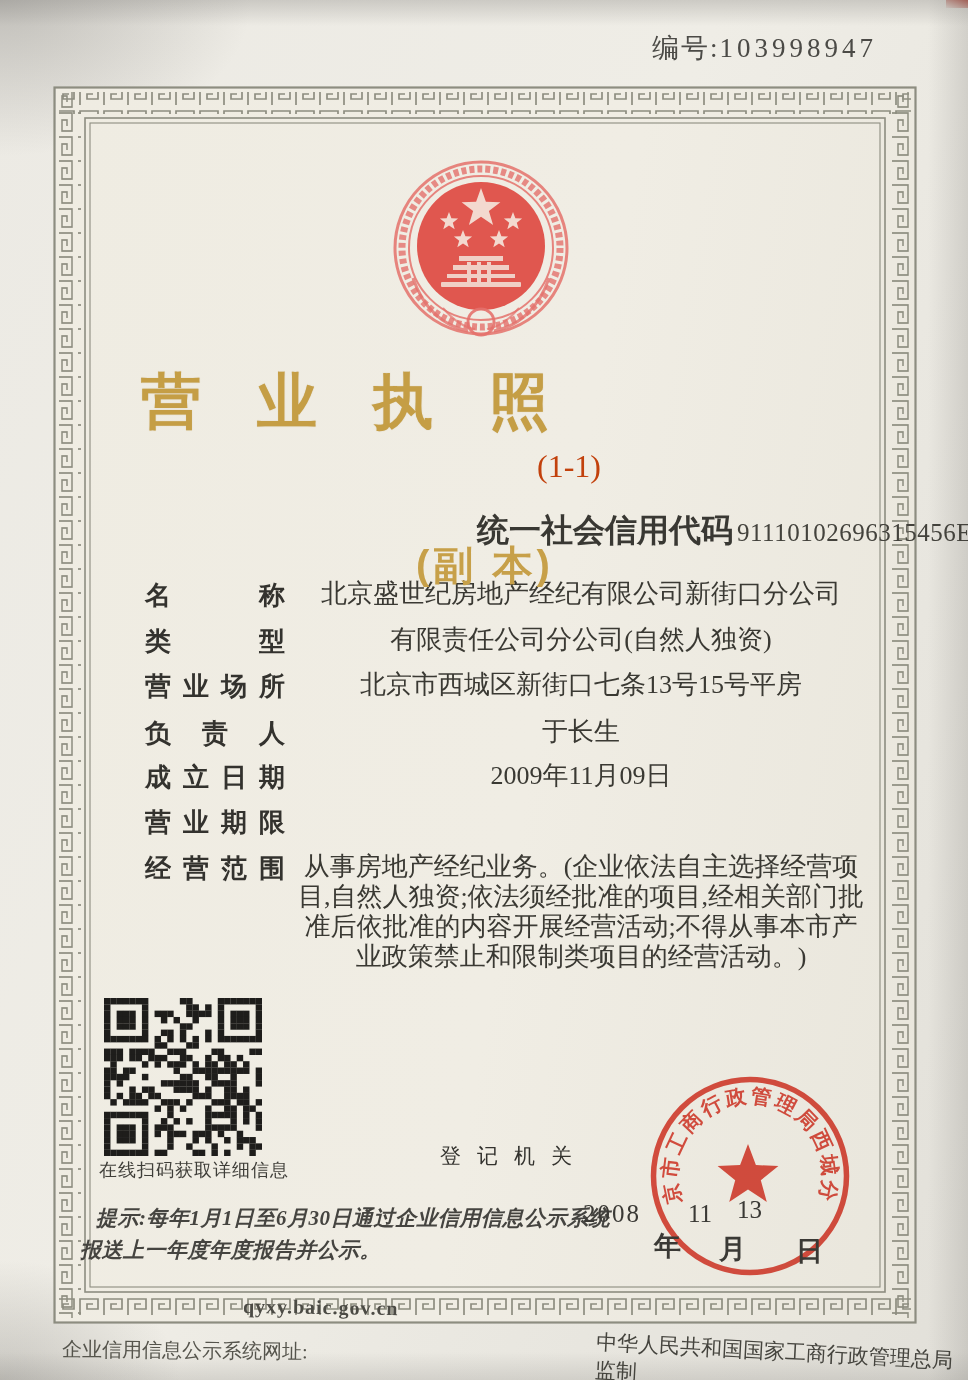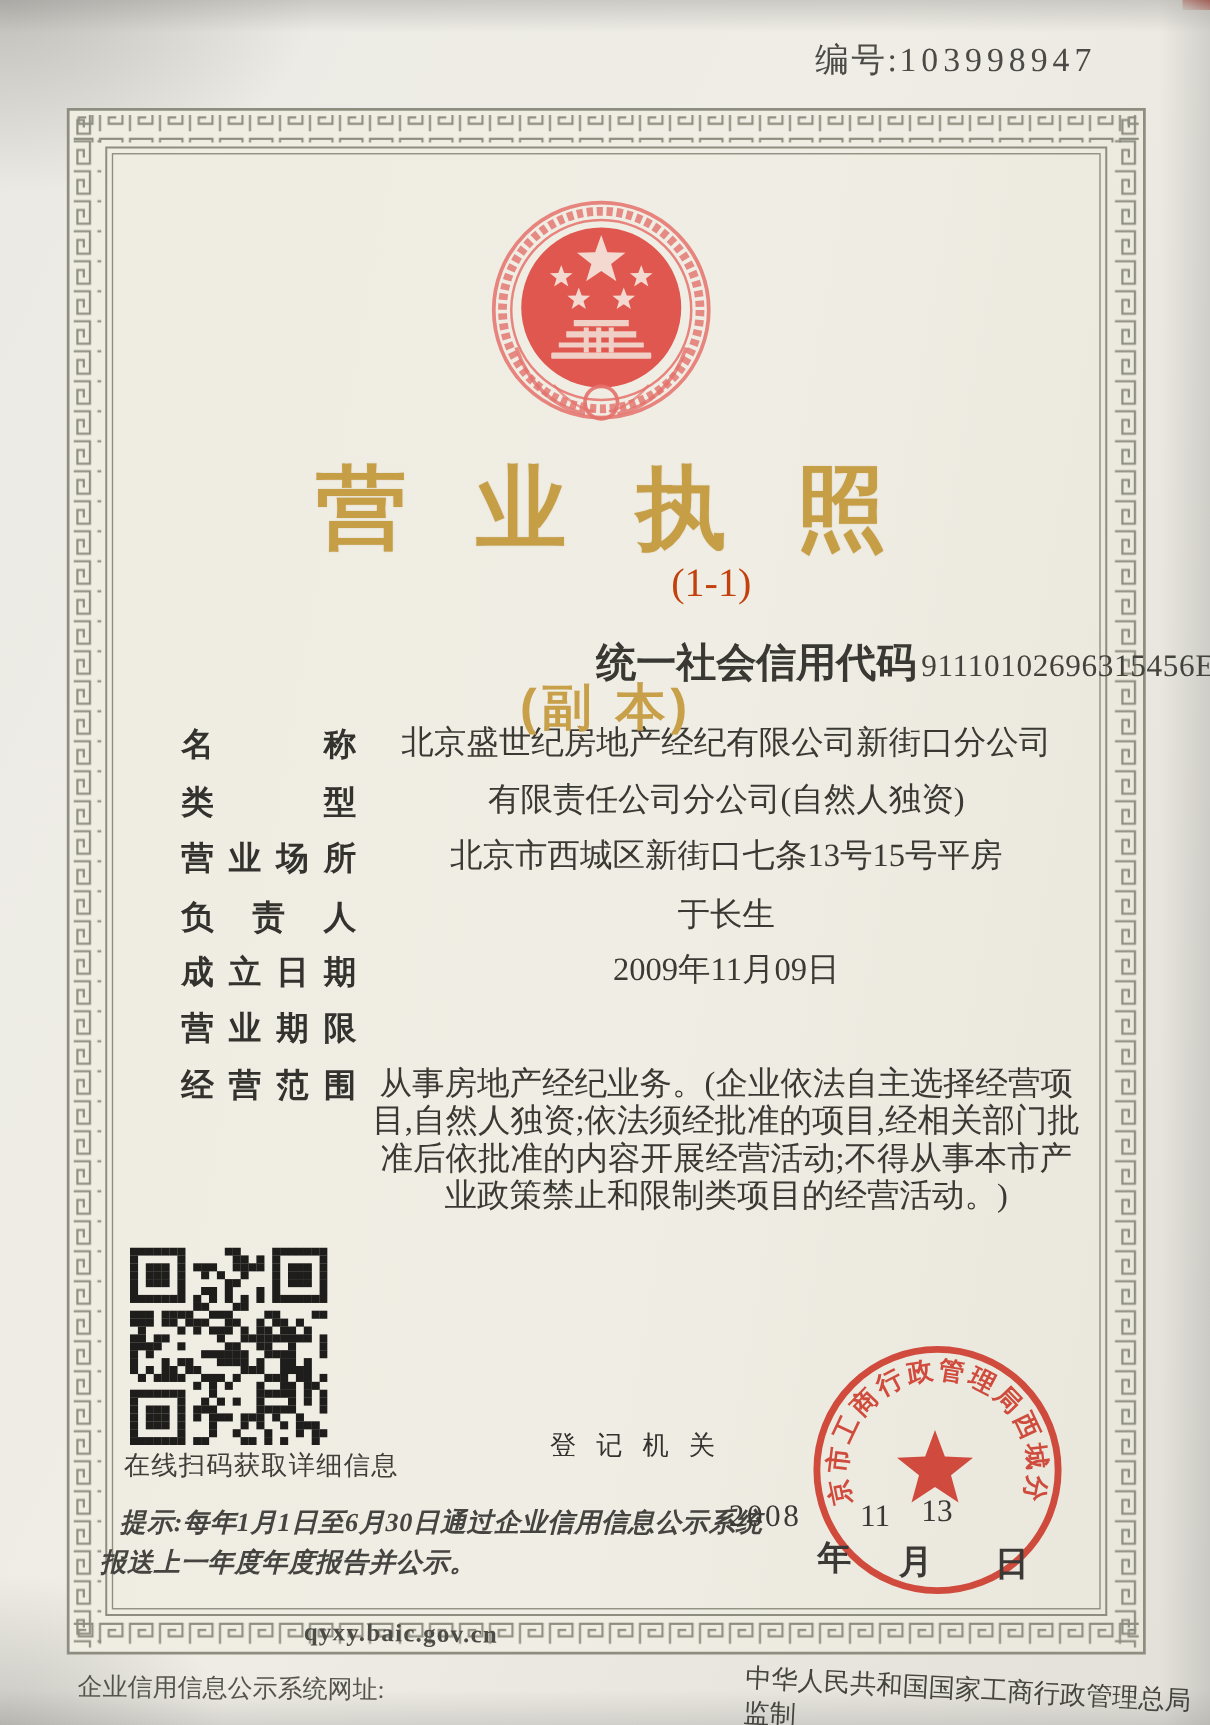--- a/index.html
+++ b/index.html
@@ -27,42 +27,42 @@
 
   
   .serial { position:absolute; left:652px; top:30px; font-size:27px; color:#4b4a46;
     letter-spacing:2px; }
   .serial .num { letter-spacing:4px; }
 
   
   .emblem { position:absolute; left:383px; top:158px; }
 
   
-  .title { position:absolute; left:54px; top:370px; width:862px; text-align:center;
-    font-family:"Liberation Sans", sans-serif; font-weight:700; font-size:72px;
-    color:#c59e45; letter-spacing:56px; padding-left:48px; line-height:1.05;
+  .title { position:absolute; left:54px; top:370px; width:862px; text-align:left;
+    font-family:"Liberation Sans", sans-serif; font-weight:700; font-size:60px;
+    color:#c59e45; letter-spacing:56px; padding-left:87px; line-height:1.05;
     text-shadow:0 0 1px rgba(160,120,40,.4); }
   .page-no { position:absolute; left:537px; top:448px; font-size:32px; color:#c2410c; }
   .copy-tag { position:absolute; left:416px; top:494px; font-size:40px; font-weight:700;
     font-family:"Liberation Sans", sans-serif; color:#c7a049; letter-spacing:4px; z-index:1;margin-top:44px; }
   .credit-line { position:absolute; left:477px; top:509px; z-index:2; white-space:nowrap; }
   .credit-line .lab { font-family:"Liberation Sans", sans-serif; font-weight:700;
     font-size:32px; color:#393833; }
   .credit-line .val { font-size:25px; color:#43423c; letter-spacing:.5px; }
 
   
   .field-row { position:absolute; left:145px; width:730px; }
   .f-label { position:absolute; left:0; top:0; width:140px; font-family:"Liberation Sans", sans-serif;
     font-weight:700; font-size:26px; color:#33322e; text-align:justify; text-align-last:justify; }
   .f-value { position:absolute; left:151px; top:1px; width:570px; font-size:26px;
     color:#3a3933; line-height:30px;text-align:center; }
 
   
   .qr-box { position:absolute; left:104px; top:998px; }
-  .qr-caption { position:absolute; left:99px; top:1158px; font-size:21px; color:#3f3e39;
+  .qr-caption { position:absolute; left:99px; top:1158px; font-size:18px; color:#3f3e39;
     letter-spacing:1px; }
 
   
   .reg-org { position:absolute; left:440px; top:1142px; font-family:"Liberation Sans", sans-serif;
     font-weight:400; font-size:21px; color:#33322e; letter-spacing:16px; }
 
   .notice { position:absolute; color:#454440; font-size:21px; letter-spacing:.5px;font-style:italic; }
   .notice1 { left:96px; top:1204px; font-weight:700; }
   .notice2 { left:80px; top:1236px; font-weight:700; z-index:3; }
 

